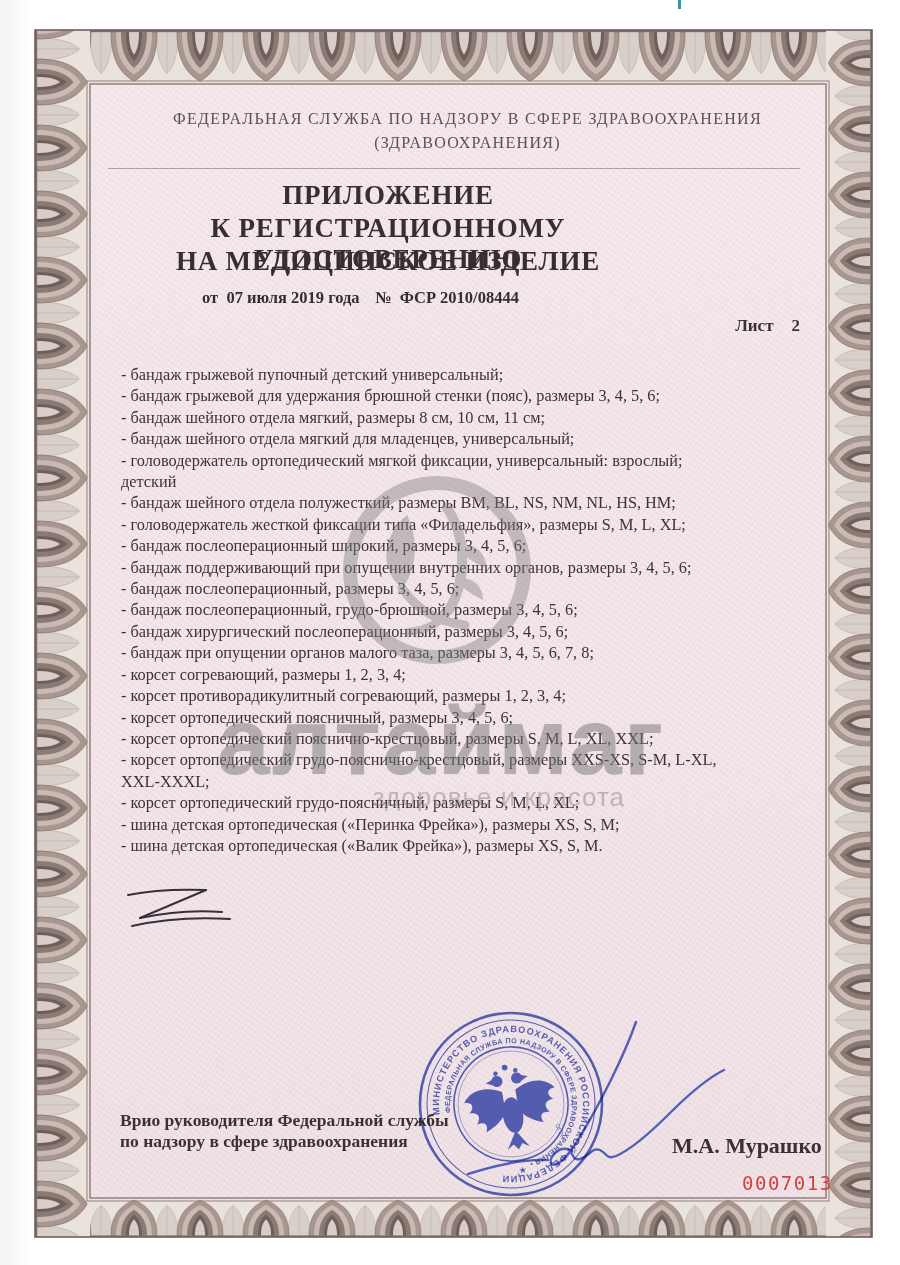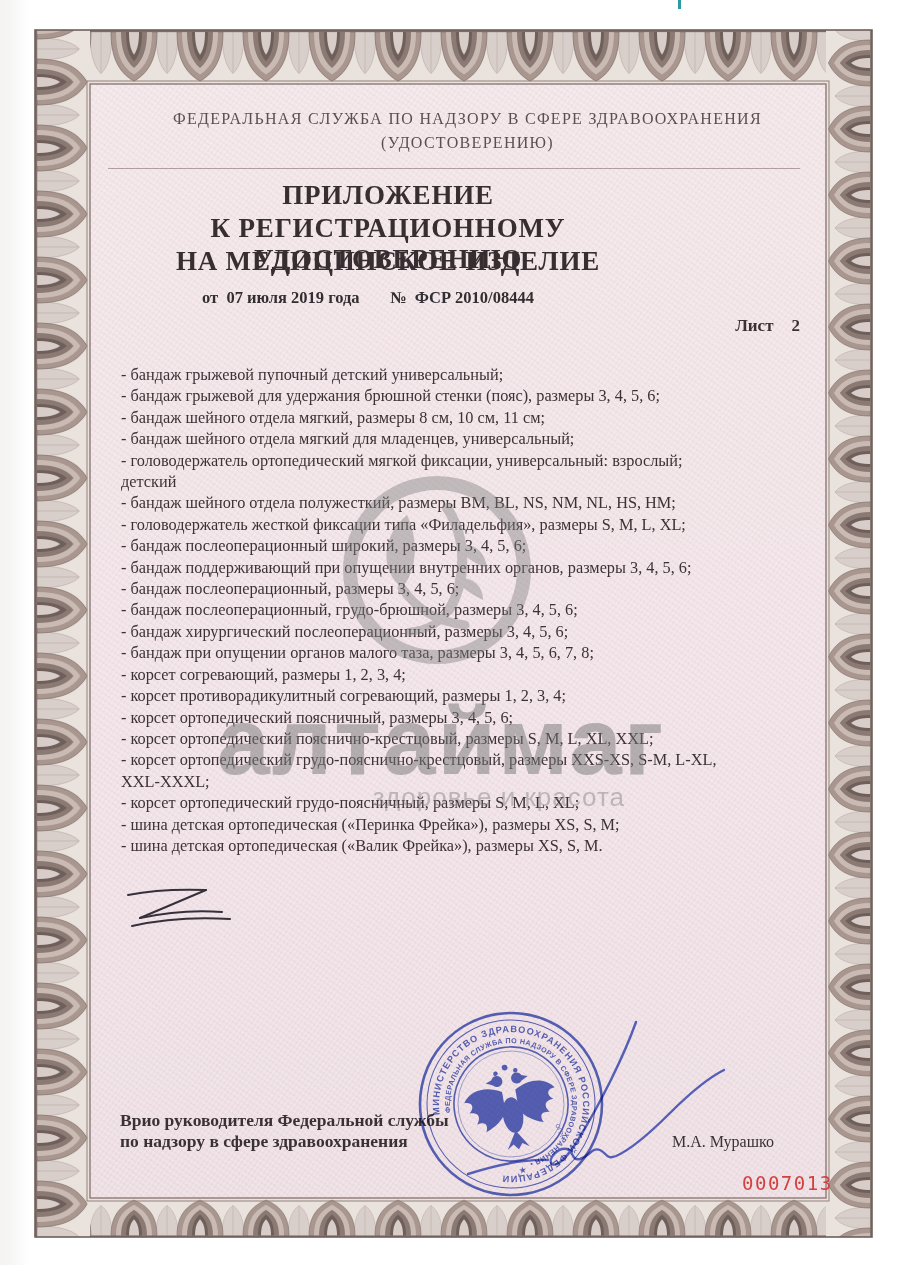--- a/index.html
+++ b/index.html
@@ -16,21 +16,21 @@
   .frame{left:0;top:0;z-index:2;pointer-events:none;}
   .agency{left:90px;width:755px;text-align:center;font-size:16px;letter-spacing:1.3px;color:#5d4e51;z-index:5;}
   .divider{left:108px;top:168px;width:692px;height:1px;background:rgba(122,98,104,.55);z-index:5;}
   .title{left:90px;width:596px;text-align:center;font-weight:bold;font-size:27px;letter-spacing:.8px;color:#362e31;z-index:5;}
   .meta{font-weight:bold;font-size:16.5px;color:#332e31;z-index:5;white-space:pre;}
   .sheet{right:100px;top:316px;font-weight:bold;font-size:17px;color:#3a3135;z-index:5;}
   .sheet .num{margin-left:18px;}
   .list{left:121px;top:364px;width:700px;font-size:16.3px;line-height:21.4px;color:#3c3236;z-index:5;}
   .list-item{white-space:pre-line;}
   .footer-line{left:120px;font-weight:bold;font-size:17.5px;color:#3a3135;z-index:5;}
-  .signatory-name{left:672px;top:1133px;font-weight:normal;font-size:16px;color:#3a3135;z-index:5;}
+  .signatory-name{left:672px;top:1133px;font-weight:bold;font-size:22px;color:#3a3135;z-index:5;}
   .serial{left:742px;top:1172px;font-family:"DejaVu Sans Mono",monospace;font-weight:normal;font-size:19px;
           letter-spacing:1.5px;color:#d24040;z-index:12;}
   
   .wm{z-index:30;pointer-events:none;font-family:"Liberation Sans",sans-serif;}
   .wm-brand{left:217px;top:694px;font-size:95px;font-weight:bold;letter-spacing:2px;color:rgba(118,118,118,.5);line-height:95px;}
   .wm-tagline{left:255px;top:782px;width:370px;text-align:right;font-size:26px;letter-spacing:1px;color:rgba(125,125,125,.45);}
   .stamp{left:401px;top:994px;z-index:20;mix-blend-mode:multiply;}
   .sig{left:430px;top:1000px;z-index:21;mix-blend-mode:multiply;}
   .zmark{left:118px;top:878px;z-index:6;}
   .tick{left:678px;top:0;width:3px;height:9px;background:#2e9aa2;z-index:40;}
@@ -72,29 +72,29 @@
     <g transform="translate(872,30) rotate(90) scale(1,0.807)">
         <rect x="0" y="0" width="1207" height="57" fill="url(#shellPat)"></rect>
       </g>
 
     <rect x="35" y="30" width="837" height="1207" fill="none" stroke="#6f5f5b" stroke-width="1.6"></rect>
     <rect x="87" y="81" width="742" height="1120" fill="none" stroke="#93807b" stroke-width="1"></rect>
     <rect x="90" y="84" width="736" height="1114" fill="none" stroke="#8d7a76" stroke-width="1.4"></rect>
   </svg>
 
   <div class="abs agency" style="top:110px">ФЕДЕРАЛЬНАЯ СЛУЖБА ПО НАДЗОРУ В СФЕРЕ ЗДРАВООХРАНЕНИЯ</div>
-  <div class="abs agency" style="top:134px">(УДОСТОВЕРЕНИЮ)</div>
+  <div class="abs agency" style="top:134px">(ЗДРАВООХРАНЕНИЯ)</div>
   <div class="abs divider"></div>
 
   <div class="abs title" style="top:180px">ПРИЛОЖЕНИЕ</div>
   <div class="abs title" style="top:213px">К РЕГИСТРАЦИОННОМУ УДОСТОВЕРЕНИЮ</div>
   <div class="abs title" style="top:246px">НА МЕДИЦИНСКОЕ ИЗДЕЛИЕ</div>
 
   <div class="abs meta" style="left:202px;top:288px">от  07 июля 2019 года</div>
-  <div class="abs meta" style="left:390px;top:288px">№  ФСР 2010/08444</div>
+  <div class="abs meta" style="left:375px;top:288px">№  ФСР 2010/08444</div>
 
   <div class="abs sheet">
     <span>Лист</span><span class="num">2</span>
   </div>
 
   <div class="abs list">
       <div class="list-item">- бандаж грыжевой пупочный детский универсальный;</div>
       <div class="list-item">- бандаж грыжевой для удержания брюшной стенки (пояс), размеры 3, 4, 5, 6;</div>
       <div class="list-item">- бандаж шейного отдела мягкий, размеры 8 см, 10 см, 11 см;</div>
       <div class="list-item">- бандаж шейного отдела мягкий для младенцев, универсальный;</div>

